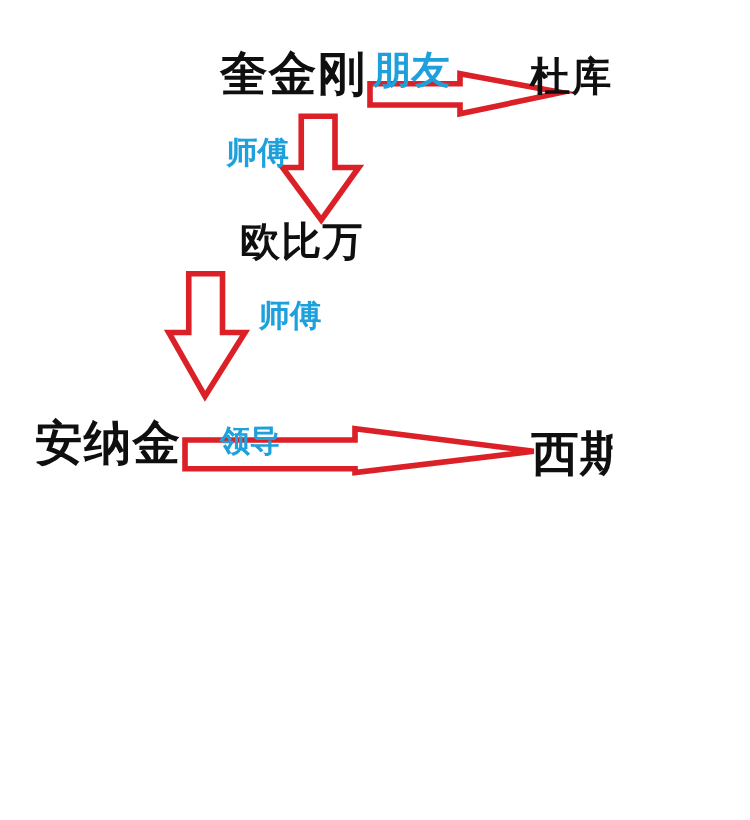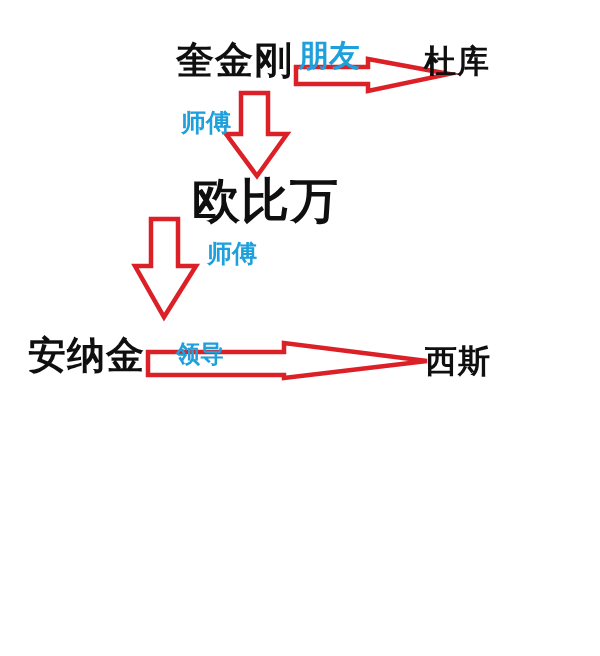--- a/index.html
+++ b/index.html
@@ -23,23 +23,23 @@
     letter-spacing: 1px;
   }
   .edge-label {
     position: absolute;
     font-weight: 900;
     line-height: 1;
     white-space: nowrap;
   }
   #node-kuijingang { left: 176px; top: 41px;  font-size: 38px; }
   #node-duku       { left: 424px; top: 45px;  font-size: 32px; }
-  #node-oubiwan    { left: 192px; top: 177px; font-size: 48px; }
+  #node-oubiwan    { left: 192px; top: 177px; font-size: 32px; }
   #node-annajin    { left: 28px;  top: 336px; font-size: 38px; }
-  #node-xisi       { left: 425px; top: 345px; font-size: 32px; }
+  #node-xisi       { left: 425px; top: 345px; font-size: 38px; }
 
   #edge-label-pengyou { left: 298px; top: 40px;  font-size: 31px; }
   #edge-label-shifu1  { left: 181px; top: 110px; font-size: 25px; }
   #edge-label-shifu2  { left: 207px; top: 241px; font-size: 25px; }
   #edge-label-lingdao { left: 176px; top: 342px; font-size: 24px; }
 
   #arrow-layer {
     position: absolute;
     left: 0; top: 0;
     width: 600px; height: 656px;

